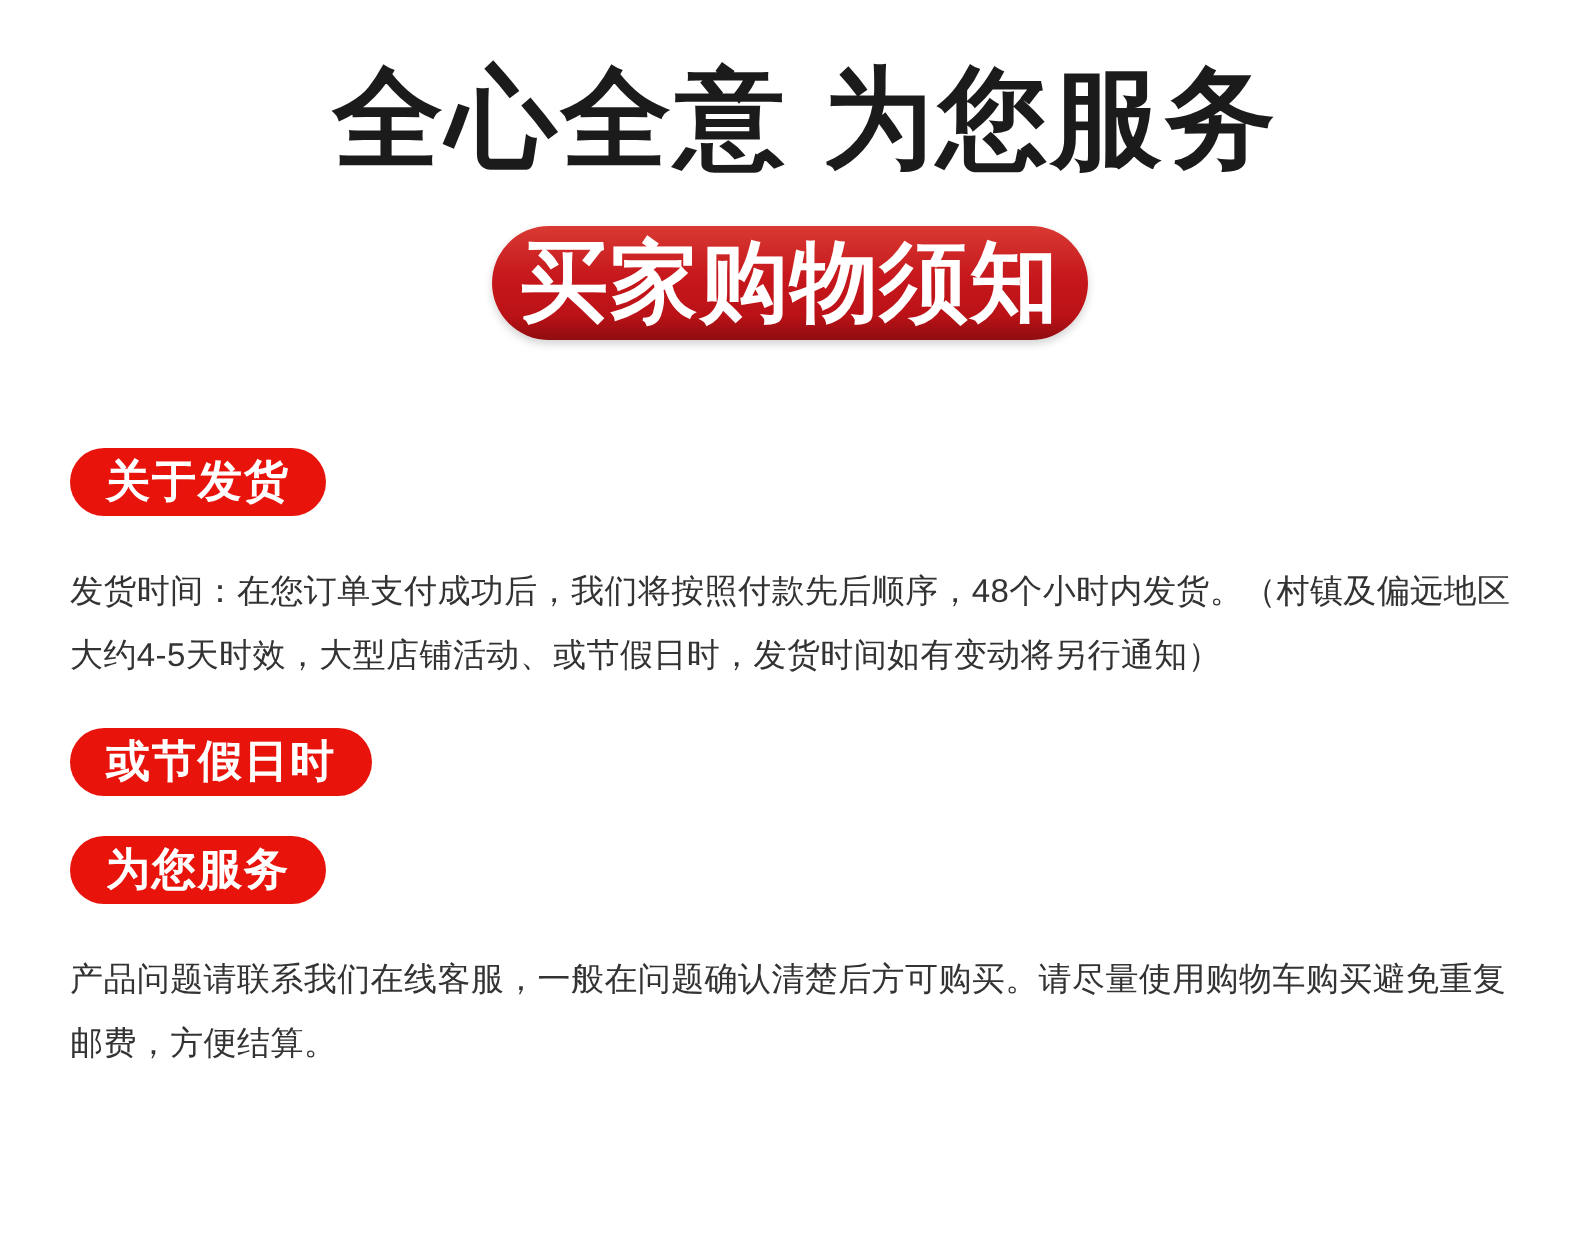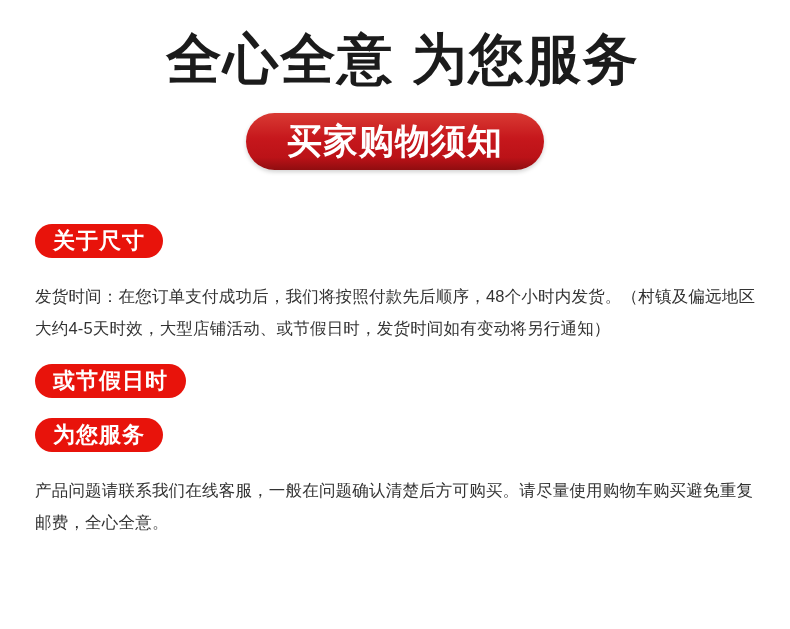--- a/index.html
+++ b/index.html
@@ -28,21 +28,21 @@
     margin: 17px auto 0;
     width: 298px;
     height: 57px;
     border-radius: 29px;
     background: linear-gradient(#d93a33 0%, #c6171c 45%, #bb1217 78%, #8f0d10 100%);
     box-shadow: 0 2px 4px rgba(0,0,0,0.18);
     display: flex;
     align-items: center;
     justify-content: center;
     color: #ffffff;
-    font-size: 35px;
+    font-size: 44px;
     font-weight: bold;
     letter-spacing: 1px;
   }
 
   .content {
     margin: 54px 25px 0 35px;
   }
 
   .section + .section { margin-top: 20px; }
 
@@ -75,27 +75,27 @@
 
   <div class="page-title">全心全意 为您服务</div>
 
   <div class="banner">
     <span>买家购物须知</span>
   </div>
 
   <div class="content">
 
     <div class="section">
-      <span class="section-label">关于尺寸</span>
+      <span class="section-label">关于发货</span>
       <div class="section-body">发货时间：在您订单支付成功后，我们将按照付款先后顺序，48个小时内发货。（村镇及偏远地区大约4-5天时效，大型店铺活动、或节假日时，发货时间如有变动将另行通知）</div>
     </div>
 
     <div class="section">
       <span class="section-label">或节假日时</span>
     </div>
 
     <div class="section">
       <span class="section-label">为您服务</span>
-      <div class="section-body">产品问题请联系我们在线客服，一般在问题确认清楚后方可购买。请尽量使用购物车购买避免重复邮费，全心全意。</div>
+      <div class="section-body">产品问题请联系我们在线客服，一般在问题确认清楚后方可购买。请尽量使用购物车购买避免重复邮费，方便结算。</div>
     </div>
 
   </div>
 </div>
 
 </body></html>

